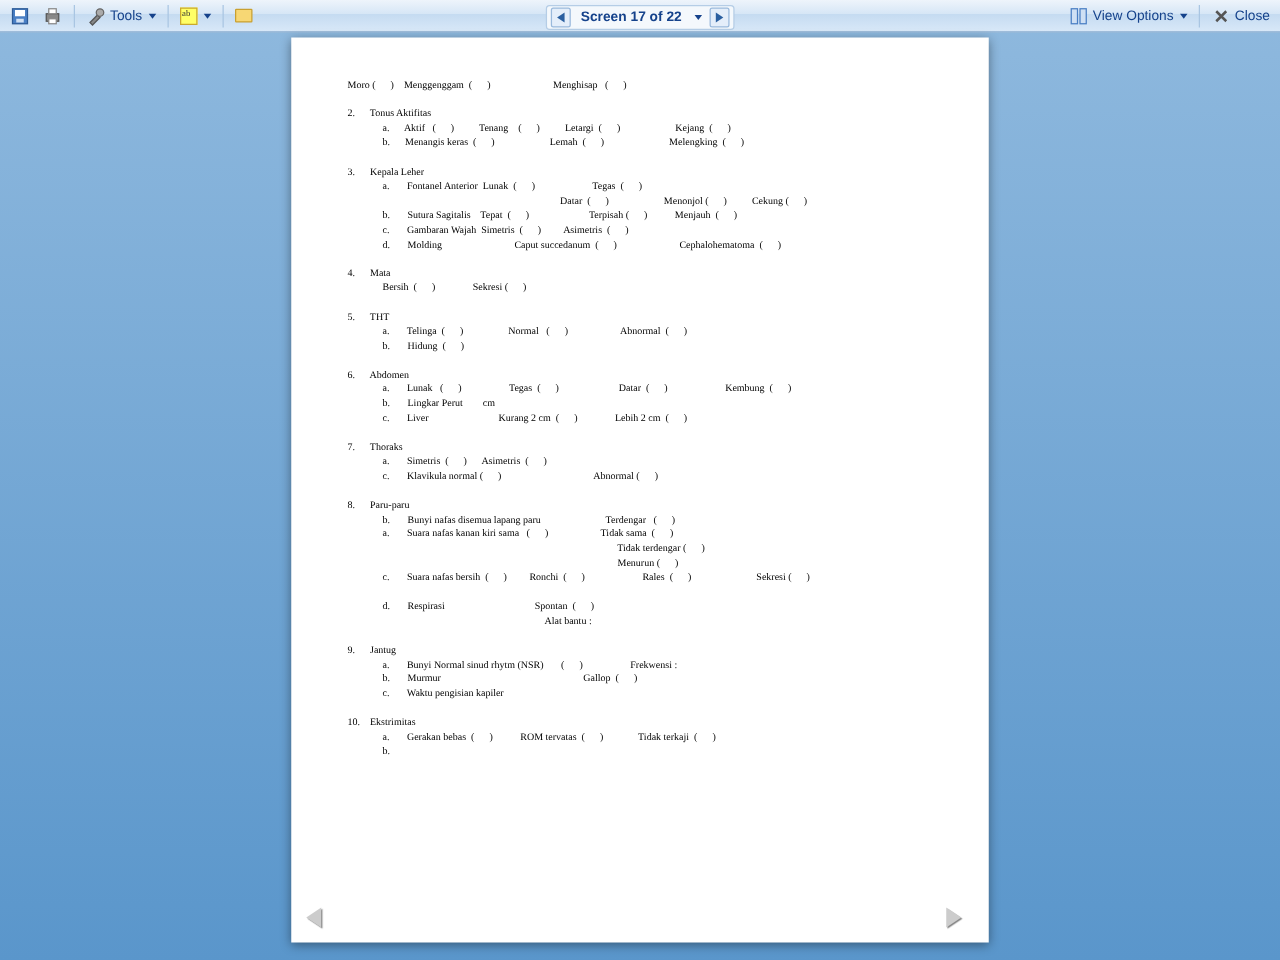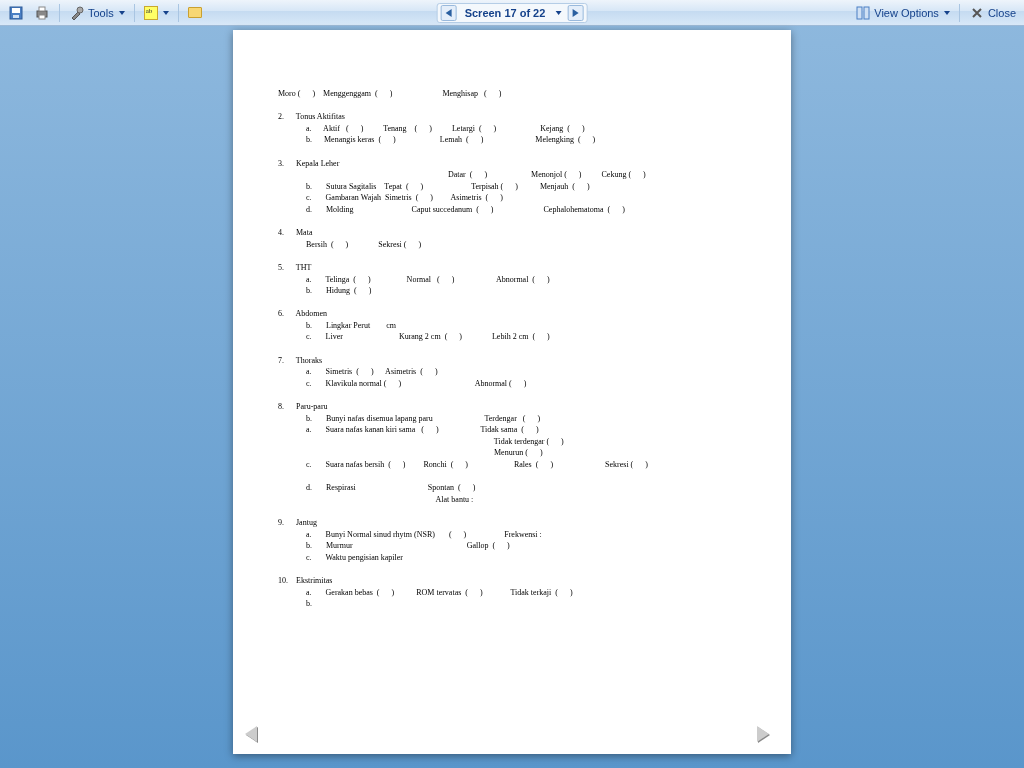--- a/index.html
+++ b/index.html
@@ -10,21 +10,20 @@
   font-family: "Segoe UI", Tahoma, sans-serif;
   font-size: 11px;
   overflow: hidden;
   position: relative;
 }
 .toolbar {
   height: 26px;
   background: linear-gradient(to bottom, #eef4fb 0%, #d6e6f6 45%, #c5dbf1 46%, #d8e8f8 100%);
   border-bottom: 1px solid #9db9d6;
   display: flex;
-  align-items: center;
   padding: 4px 4px;
   justify-content: space-between;
 }
 .tb-left, .tb-center, .tb-right { display: flex; align-items: center; gap: 2px; }
 .tb-center {
   position: absolute;
   left: 50%;
   transform: translateX(-50%);
   background: #f4f8fc;
   border: 1px solid #b5cde6;
@@ -87,21 +86,20 @@
   height: 724px;
   background: #fff;
   box-shadow: 0 2px 8px rgba(0,0,0,0.4);
 }
 .page-content {
   padding: 32px 35px 20px 45px;
   font-family: "Times New Roman", serif;
   font-size: 8px;
   color: #000;
   line-height: 1.45;
-  margin-top: 26px;
 }
 .row { white-space: pre; }
 .page-nav-arrow {
   position: absolute;
   bottom: 10px;
   width: 22px;
   height: 18px;
   cursor: pointer;
 }
 .page-nav-arrow.left { left: 12px; }
@@ -201,33 +199,35 @@
 
 <div class="page-wrap">
   <div class="page-content">
     <div class="row">Moro (      )    Menggenggam  (      )                         Menghisap   (      )</div>
     <br>
     <div class="row"><span>2.</span>      <span>Tonus Aktifitas</span></div>
     <div class="row" style="padding-left:28px">a.      Aktif   (      )          Tenang    (      )          Letargi  (      )                      Kejang  (      )</div>
     <div class="row" style="padding-left:28px">b.      Menangis keras  (      )                      Lemah  (      )                          Melengking  (      )</div>
     <br>
     <div class="row"><span>3.</span>      <span>Kepala Leher</span></div>
+    <div class="row" style="padding-left:28px">a.       Fontanel Anterior  Lunak  (      )                       Tegas  (      )</div>
     <div class="row" style="padding-left:28px">                                                                       Datar  (      )                      Menonjol (      )          Cekung (      )</div>
     <div class="row" style="padding-left:28px">b.       Sutura Sagitalis    Tepat  (      )                        Terpisah (      )           Menjauh  (      )</div>
     <div class="row" style="padding-left:28px">c.       Gambaran Wajah  Simetris  (      )         Asimetris  (      )</div>
     <div class="row" style="padding-left:28px">d.       Molding                             Caput succedanum  (      )                         Cephalohematoma  (      )</div>
     <br>
     <div class="row"><span>4.</span>      <span>Mata</span></div>
     <div class="row" style="padding-left:28px">Bersih  (      )               Sekresi (      )</div>
     <br>
     <div class="row"><span>5.</span>      <span>THT</span></div>
     <div class="row" style="padding-left:28px">a.       Telinga  (      )                  Normal   (      )                     Abnormal  (      )</div>
     <div class="row" style="padding-left:28px">b.       Hidung  (      )</div>
     <br>
     <div class="row"><span>6.</span>      <span>Abdomen</span></div>
+    <div class="row" style="padding-left:28px">a.       Lunak   (      )                   Tegas  (      )                        Datar  (      )                       Kembung  (      )</div>
     <div class="row" style="padding-left:28px">b.       Lingkar Perut        cm</div>
     <div class="row" style="padding-left:28px">c.       Liver                            Kurang 2 cm  (      )               Lebih 2 cm  (      )</div>
     <br>
     <div class="row"><span>7.</span>      <span>Thoraks</span></div>
     <div class="row" style="padding-left:28px">a.       Simetris  (      )      Asimetris  (      )</div>
     <div class="row" style="padding-left:28px">c.       Klavikula normal (      )                                     Abnormal (      )</div>
     <br>
     <div class="row"><span>8.</span>      <span>Paru-paru</span></div>
     <div class="row" style="padding-left:28px">b.       Bunyi nafas disemua lapang paru                          Terdengar   (      )</div>
     <div class="row" style="padding-left:28px">a.       Suara nafas kanan kiri sama   (      )                     Tidak sama  (      )</div>

